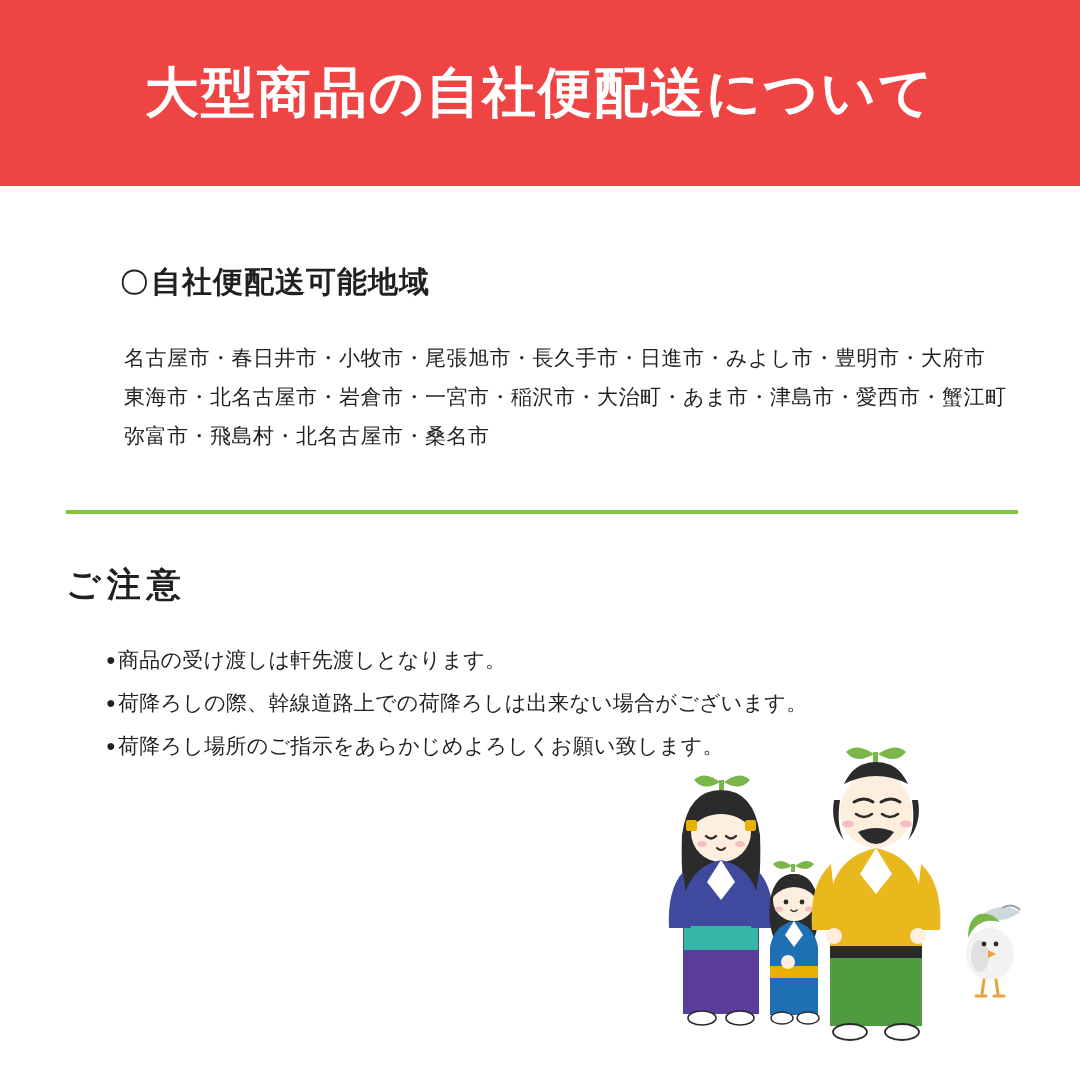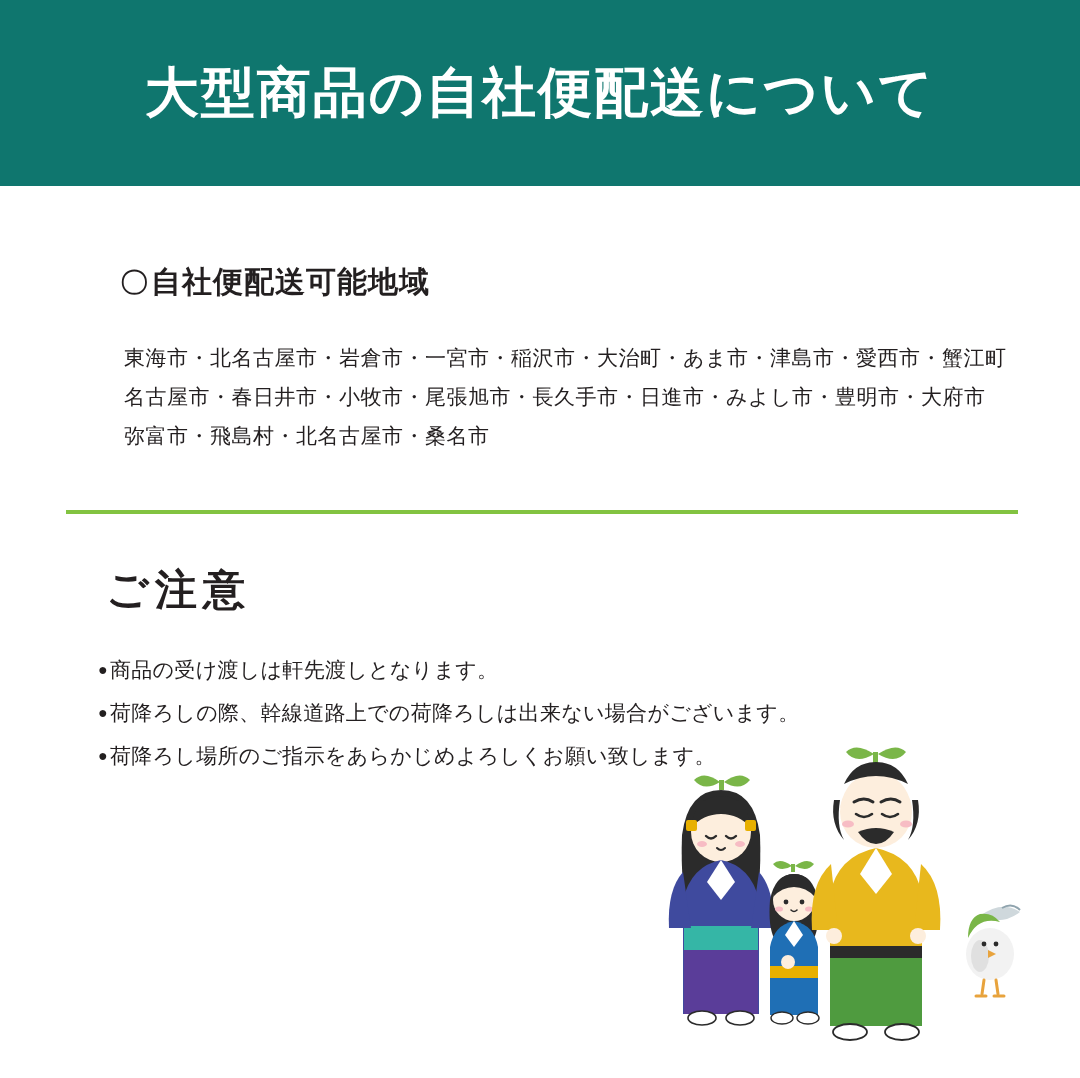--- a/index.html
+++ b/index.html
@@ -13,21 +13,21 @@
     font-family: "Liberation Sans", "DejaVu Sans", sans-serif;
     color: #231f20;
     overflow: hidden;
     position: relative;
   }
 
   
   .header-band {
     width: 100%;
     height: 186px;
-    background: #0f766e;
+    background: #ef4444;
     display: flex;
     align-items: center;
     justify-content: center;
     box-sizing: border-box;
     padding: 0 40px;
   }
   .header-title {
     color: #ffffff;
     font-size: 54px;
     font-weight: bold;
@@ -78,29 +78,28 @@
     background: #82c341;
     width: 952px;
     margin-left: 0;
   }
 
   
   .notice-block {
     margin-top: 48px;
   }
   .notice-title {
-    font-size: 42px;
+    font-size: 34px;
     font-weight: bold;
     letter-spacing: 6px;
-    margin-left: 40px;
     color: #231f20;
   }
   .notice-list {
     margin-top: 30px;
-    margin-left: 32px;
+    margin-left: 40px;
     font-size: 21px;
     line-height: 2.05;
     color: #231f20;
     letter-spacing: 0.3px;
   }
   .notice-item {
     white-space: nowrap;
   }
   .bullet {
     font-size: 16px;
@@ -127,22 +126,22 @@
 
 <div class="content">
 
   <div class="section-area">
     <div class="section-heading">
       <span class="marker-circle">〇</span>
       <span>自社便配送可能地域</span>
     </div>
 
     <div class="area-lines">
+      <div>名古屋市・春日井市・小牧市・尾張旭市・長久手市・日進市・みよし市・豊明市・大府市</div>
       <div>東海市・北名古屋市・岩倉市・一宮市・稲沢市・大治町・あま市・津島市・愛西市・蟹江町</div>
-      <div>名古屋市・春日井市・小牧市・尾張旭市・長久手市・日進市・みよし市・豊明市・大府市</div>
       <div>弥富市・飛島村・北名古屋市・桑名市</div>
     </div>
   </div>
 
   <div class="divider"></div>
 
   <div class="notice-block">
     <div class="notice-title">ご注意</div>
 
     <div class="notice-list">

